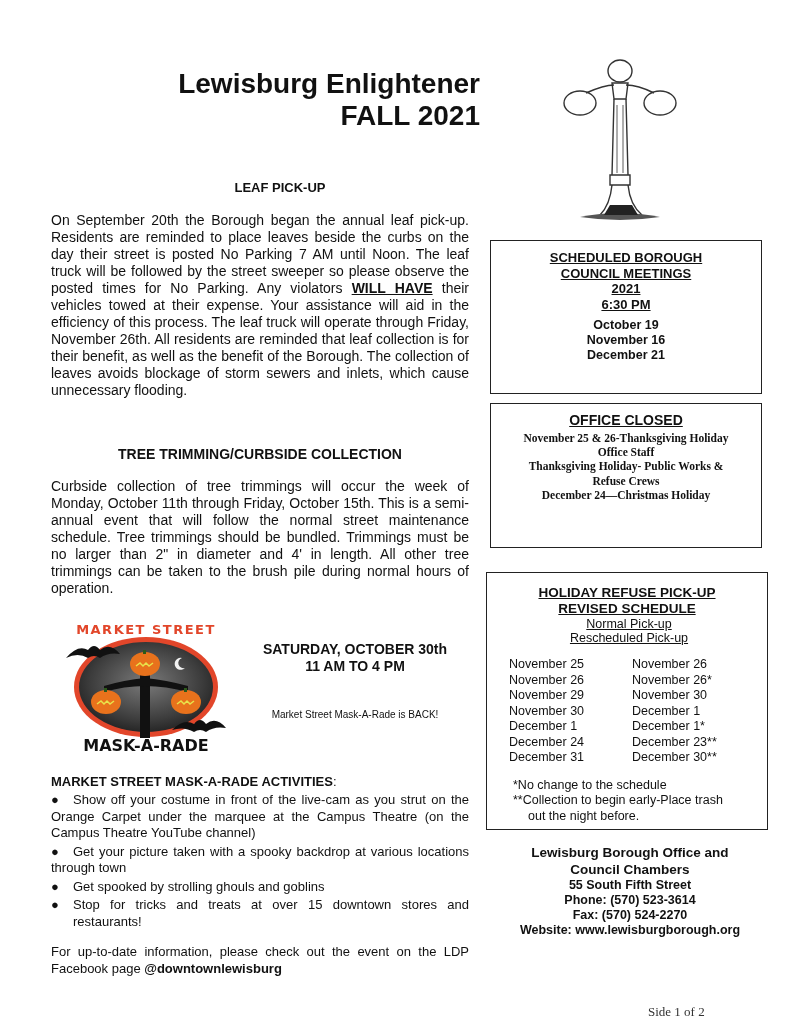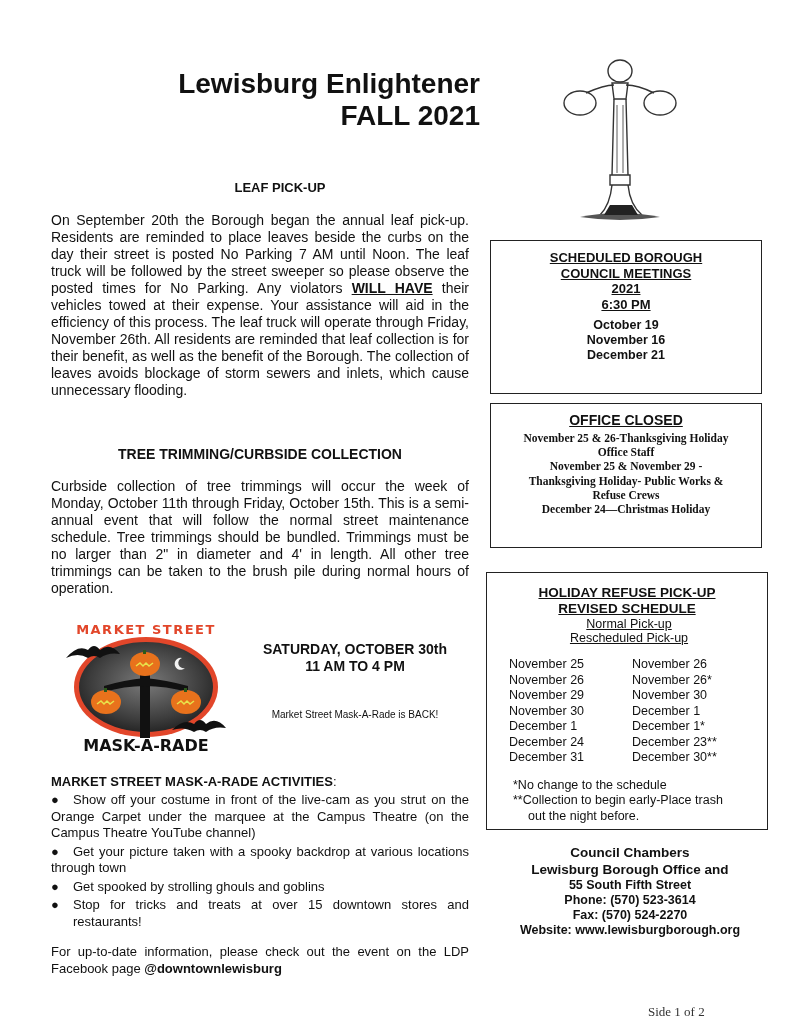--- a/index.html
+++ b/index.html
@@ -145,21 +145,20 @@
     <div>November 16</div>
     <div>December 21</div>
   </div>
 </div>
 
 <div class="abs box box2">
   <div class="h">OFFICE CLOSED</div>
   <div class="lines">
     <div>November 25 &amp; 26-Thanksgiving  Holiday</div>
     <div>Office Staff</div>
-    <div>November 25 &amp; November 29 -</div>
     <div>Thanksgiving Holiday- Public Works &amp;</div>
     <div>Refuse Crews</div>
     <div>December 24—Christmas Holiday</div>
   </div>
 </div>
 
 <div class="abs box box3">
   <div class="h">
     <div>HOLIDAY REFUSE PICK-UP</div>
     <div>REVISED SCHEDULE</div>
@@ -201,21 +200,21 @@
     </tbody>
   </table>
   <div class="notes">
     <div>*No change to the schedule</div>
     <div>**Collection to begin early-Place trash</div>
     <div class="indent">out the night before.</div>
   </div>
 </div>
 
 <div class="abs contact">
+  <div class="n">Lewisburg Borough Office and</div>
   <div class="n">Council Chambers</div>
-  <div class="n">Lewisburg Borough Office and</div>
   <div class="a">55 South Fifth Street</div>
   <div class="a">Phone: (570) 523-3614</div>
   <div class="a">Fax: (570) 524-2270</div>
   <div class="a">Website:  www.lewisburgborough.org</div>
 </div>
 
 <div class="abs side">Side 1 of  2</div>
 
 </body></html>

